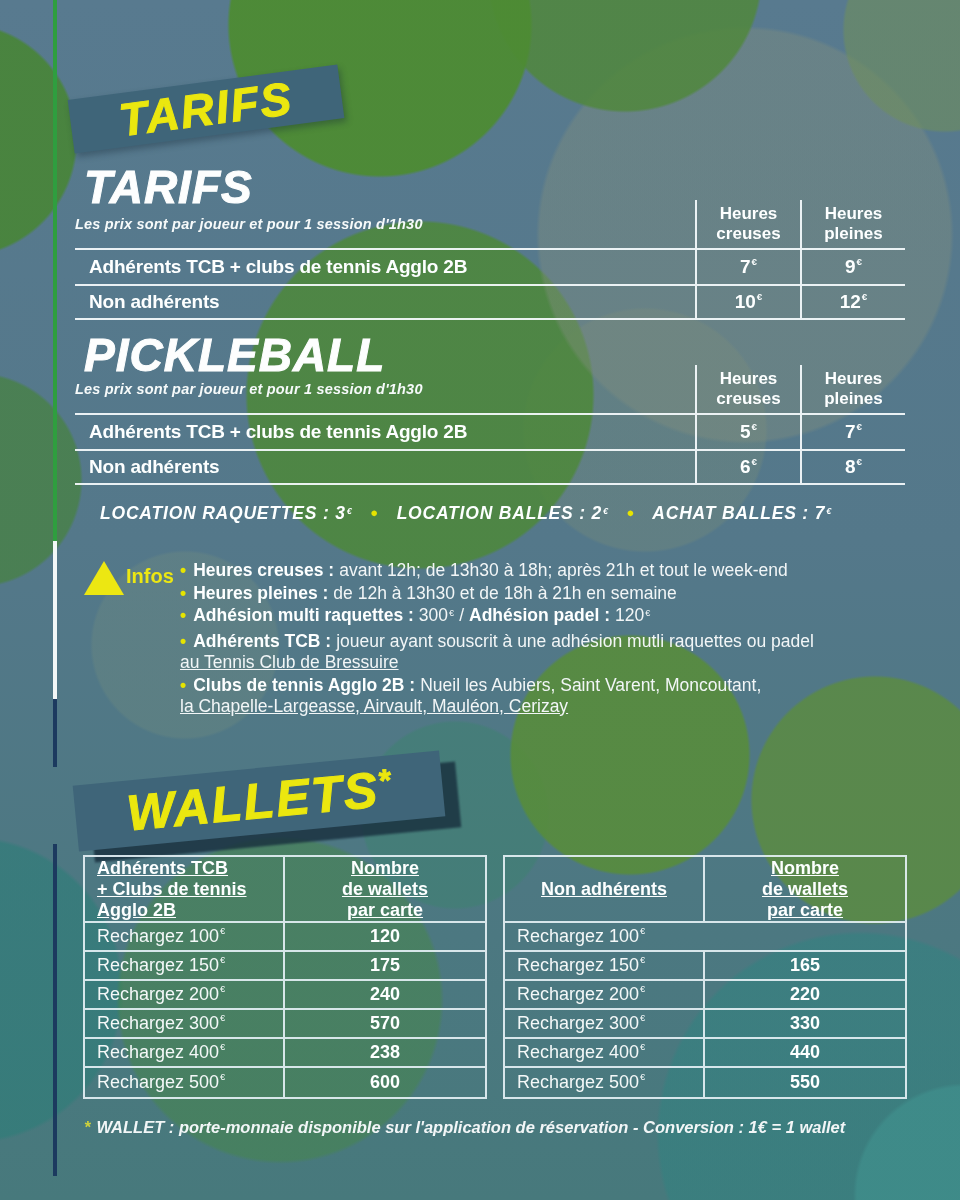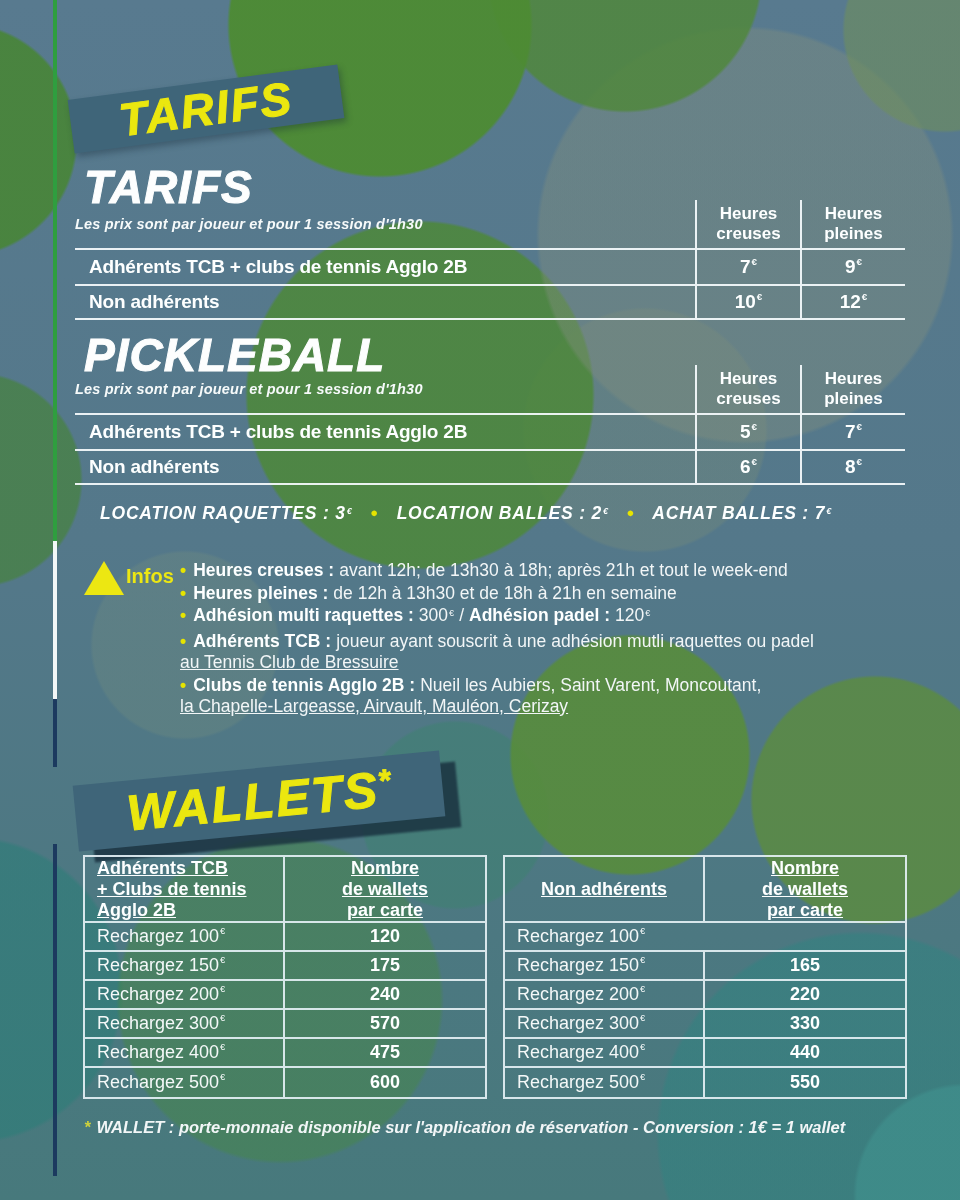--- a/index.html
+++ b/index.html
@@ -285,21 +285,21 @@
           <span>Rechargez 300</span>
           <span class="cur">€</span>
         </div>
       <div class="wt-rvalue">570</div>
     </div>
     <div class="wt-row">
       <div class="wt-rlabel">
           <span>Rechargez 400</span>
           <span class="cur">€</span>
         </div>
-      <div class="wt-rvalue">475</div>
+      <div class="wt-rvalue">238</div>
     </div>
     <div class="wt-row">
       <div class="wt-rlabel">
           <span>Rechargez 500</span>
           <span class="cur">€</span>
         </div>
       <div class="wt-rvalue">600</div>
     </div>
   </div>
 

